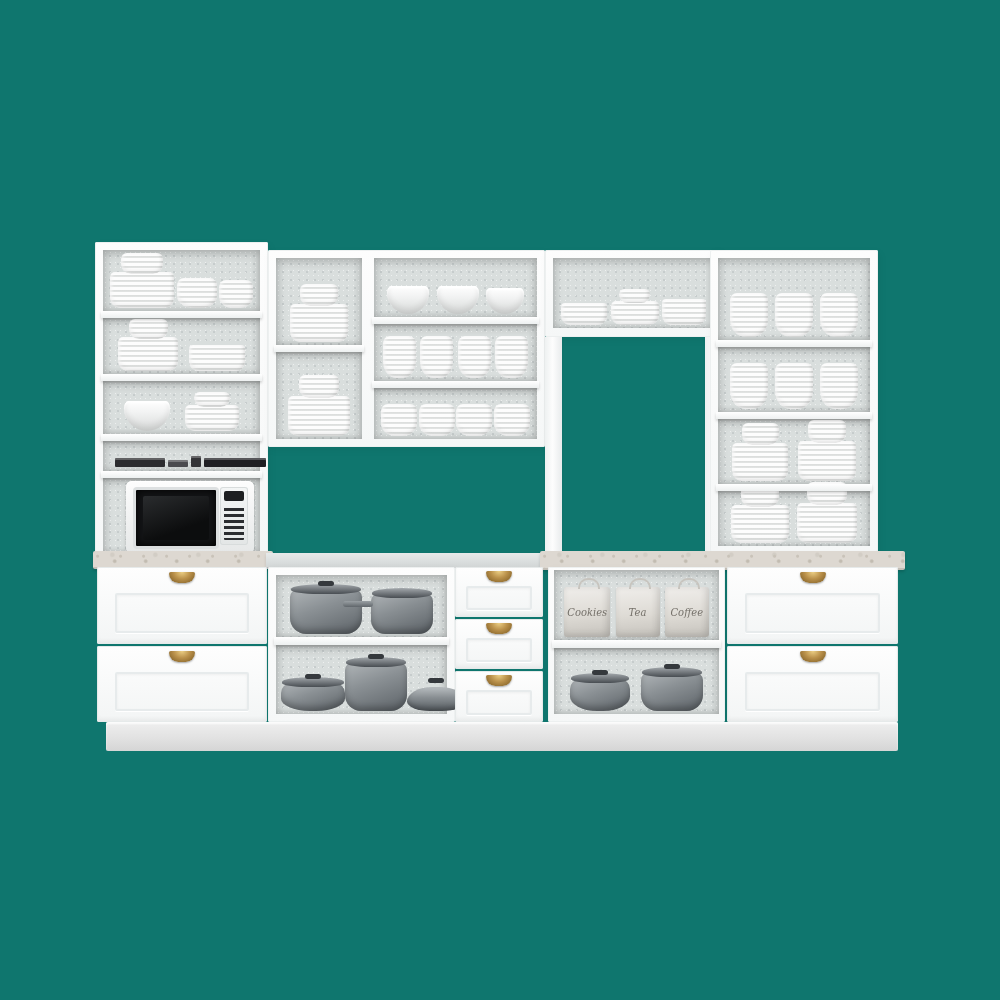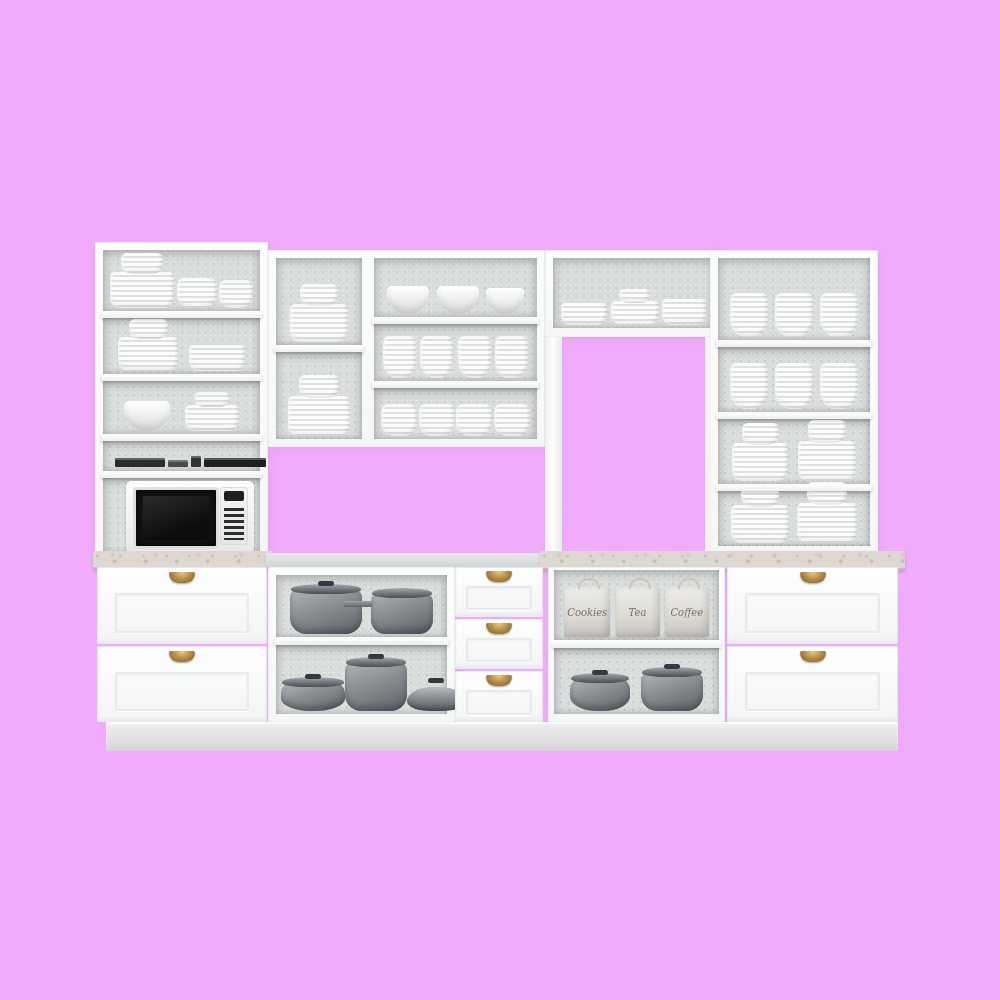--- a/index.html
+++ b/index.html
@@ -1,16 +1,16 @@
 <!DOCTYPE html>
 <html><head>
 <meta charset="utf-8">
 <style>
   html,body{margin:0;padding:0;background:#ffffff;}
-  .canvas{position:relative;width:1000px;height:1000px;background:#f0abfc;overflow:hidden;
+  .canvas{position:relative;width:1000px;height:1000px;background:#0f766e;overflow:hidden;
           font-family:"Liberation Sans",sans-serif;}
   
   .cab{position:absolute;background:linear-gradient(180deg,#fdfdfd,#f5f7f7);
        box-shadow:inset 0 0 0 1px #edf0f0, 2px 3px 8px rgba(0,0,0,0.05);border-radius:2px;}
   .interior{position:absolute;background-color:#d9dedd;
        background-image:radial-gradient(circle, rgba(255,255,255,0.55) 0.5px, transparent 1px),
                         radial-gradient(circle, rgba(110,120,122,0.28) 0.5px, transparent 1px);
        background-size:5px 5px,8px 8px;background-position:0 0,3px 2px;
        box-shadow:inset 0 5px 8px rgba(0,0,0,0.14), inset 4px 0 7px rgba(0,0,0,0.07),
                   inset -4px 0 7px rgba(0,0,0,0.07), inset 0 -3px 5px rgba(0,0,0,0.06);}

